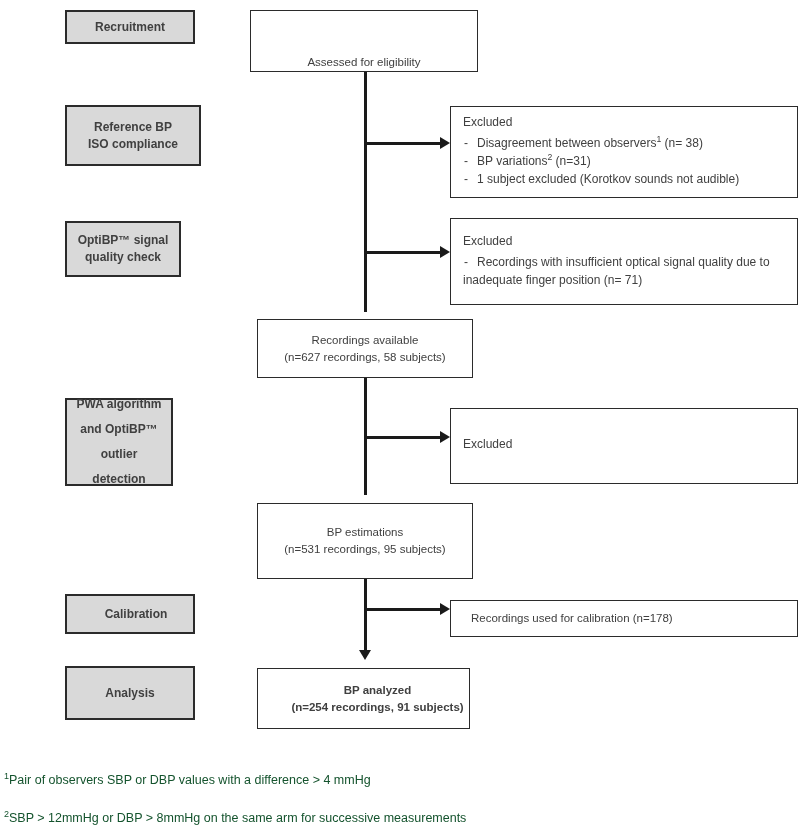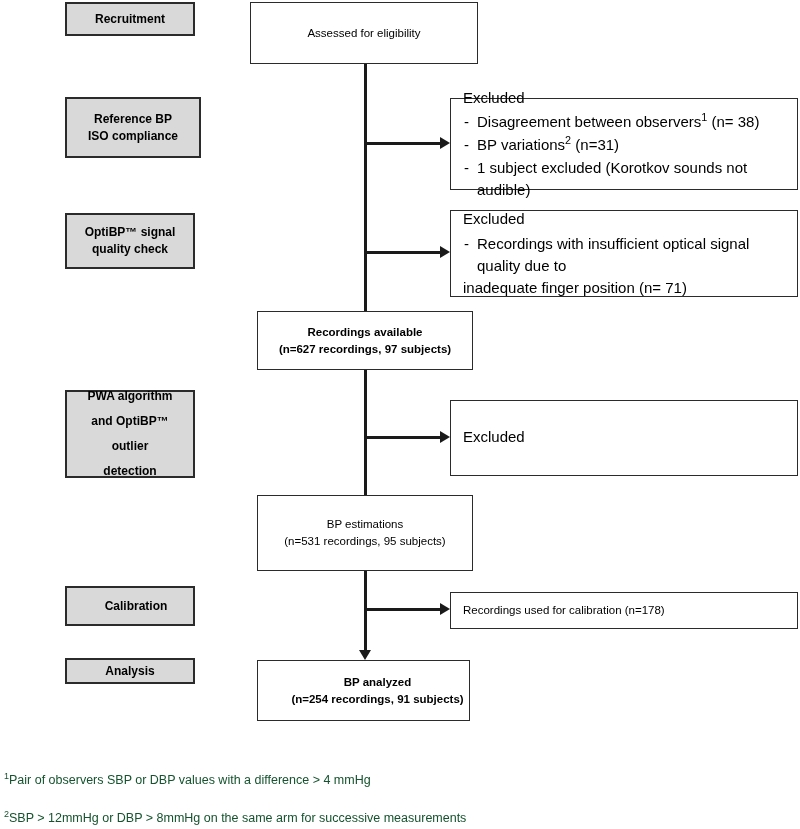--- a/index.html
+++ b/index.html
@@ -24,21 +24,22 @@
   .box {
     position: absolute;
     box-sizing: border-box;
     background: #ffffff;
     border: 1.5px solid #2b2b2b;
     display: flex;
     flex-direction: column;
     justify-content: center;
     font-size: 11.5px;
     line-height: 1.45;
-    color: #000000;
+    color: #404040;
+    margin-top: 8px;
   }
   .stage-box {
     background: #d9d9d9;
     border: 2px solid #2b2b2b;
     align-items: center;
     text-align: center;
     font-weight: bold;
     font-size: 12px;
     line-height: 1.4;
   }
@@ -47,21 +48,21 @@
     text-align: center;
     font-size: 11.5px;
   }
   .center-box.bold {
     font-weight: bold;
   }
   .excl-box {
     align-items: flex-start;
     text-align: left;
     padding: 8px 10px 8px 12px;
-    font-size: 15px;
+    font-size: 12px;
   }
   .excl-title {
     margin-bottom: 2px;
   }
   .excl-list {
     margin: 0;
     padding: 0;
     list-style: none;
   }
   .excl-list li {
@@ -70,21 +71,21 @@
     margin: 1px 0;
   }
   .excl-list li:before {
     content: "-";
     position: absolute;
     left: 1px;
     top: 0;
   }
   .calib-box {
     justify-content: center;
-    padding-left: 12px;
+    padding-left: 20px;
     text-align: left;
     align-items: flex-start;
     font-size: 11.5px;
   }
   .line {
     position: absolute;
     background: #1a1a1a;
   }
   .vline { width: 2.5px; }
   .hline { height: 2.5px; }
@@ -137,47 +138,47 @@
 
   <div class="box stage-box" style="left:65px; top:2px; width:130px; height:34px;">
     <div>Recruitment</div>
   </div>
 
   <div class="box stage-box" style="left:65px; top:97px; width:136px; height:61px;">
     <div>Reference BP</div>
     <div>ISO compliance</div>
   </div>
 
-  <div class="box stage-box" style="left:65px; top:213px; width:130px; height:56px;">
+  <div class="box stage-box" style="left:65px; top:213px; width:116px; height:56px;">
     <div>OptiBP™ signal</div>
     <div>quality check</div>
   </div>
 
-  <div class="box stage-box" style="left:65px; top:390px; width:130px; height:88px;gap:8px;">
+  <div class="box stage-box" style="left:65px; top:390px; width:108px; height:88px;gap:8px;">
     <div>PWA algorithm</div>
     <div>and OptiBP™</div>
     <div>outlier</div>
     <div>detection</div>
   </div>
 
   <div class="box stage-box" style="left:65px; top:586px; width:130px; height:40px;padding-left:12px;">
     <div>Calibration</div>
   </div>
 
-  <div class="box stage-box" style="left:65px; top:658px; width:130px; height:26px;">
+  <div class="box stage-box" style="left:65px; top:658px; width:130px; height:54px;">
     <div>Analysis</div>
   </div>
 
-  <div class="box center-box" style="left:250px; top:2px; width:228px; height:62px;">
+  <div class="box center-box" style="left:250px; top:2px; width:228px; height:62px;justify-content:flex-end;">
     <div>Assessed for eligibility</div>
   </div>
 
-  <div class="box center-box" style="left:257px; top:311px; width:216px; height:59px;font-weight:bold;">
+  <div class="box center-box" style="left:257px; top:311px; width:216px; height:59px;">
     <div>Recordings available</div>
-    <div>(n=627 recordings, 97 subjects)</div>
+    <div>(n=627 recordings, 58 subjects)</div>
   </div>
 
   <div class="box center-box" style="left:257px; top:495px; width:216px; height:76px;">
     <div>BP estimations</div>
     <div>(n=531 recordings, 95 subjects)</div>
   </div>
 
   <div class="box center-box bold" style="left:257px; top:660px; width:213px; height:61px;padding-left:28px;">
     <div>BP analyzed</div>
     <div>(n=254 recordings, 91 subjects)</div>

